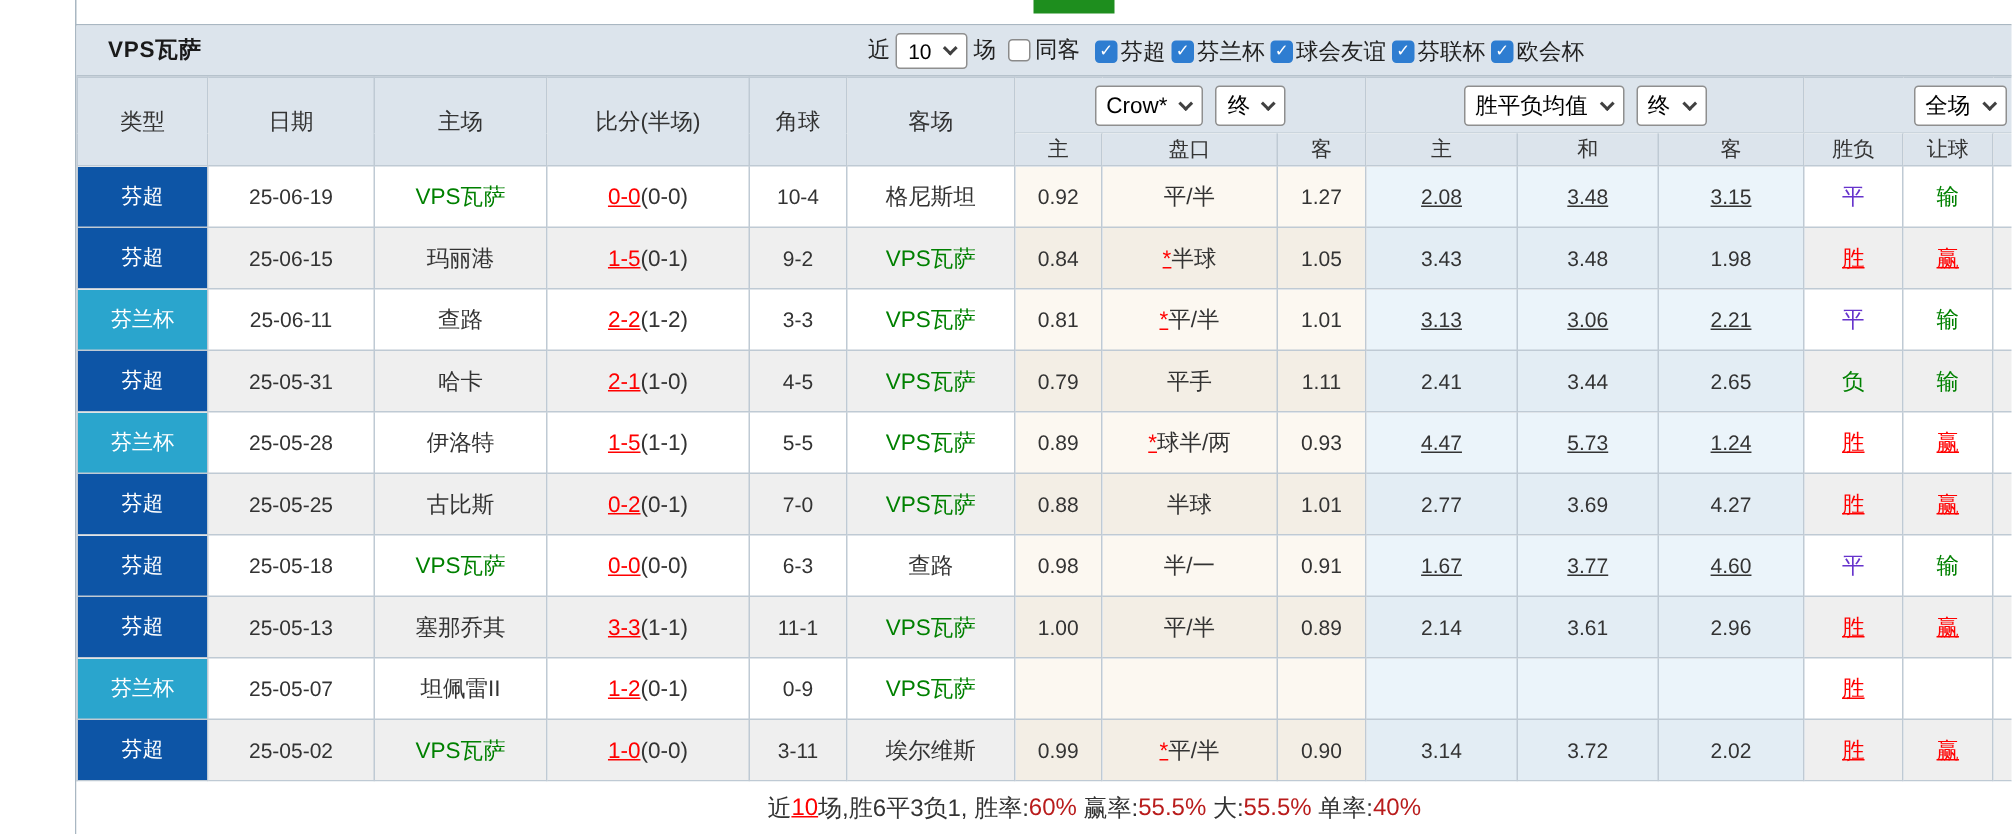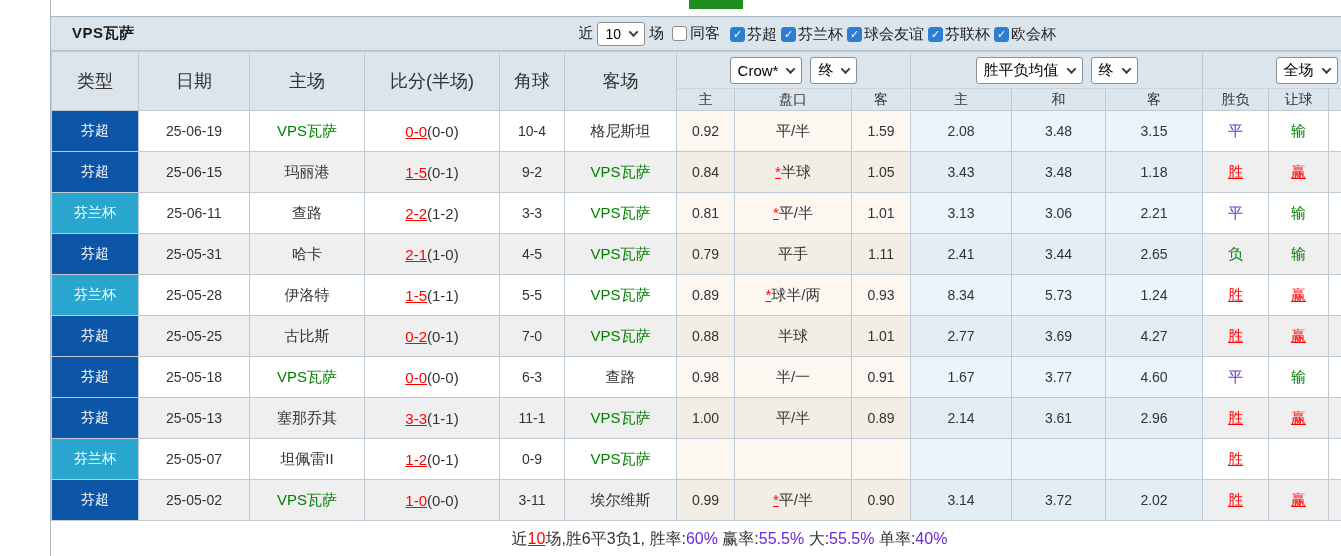--- a/index.html
+++ b/index.html
@@ -37,40 +37,40 @@
   .cb.checked::after { content:"✓"; color:#fff; font-size:11px; font-weight:bold; line-height:1; }
   .cb-label { margin:0 6px 0 3px; }
   .lg-item { display:inline-flex; align-items:center; margin-left:4px; }
   .lg-item .lg-label { margin-left:2px; }
 
   
   table.grid { border-collapse:collapse; table-layout:fixed; width:1357px; }
   table.grid th, table.grid td { border:1px solid #BFCAD4; text-align:center; overflow:hidden; white-space:nowrap; }
   thead th { background:#DCE4EC; font-weight:normal; color:#333; }
   tr.hrow1 { height:37px; }
-  tr.hrow1 th[rowspan] { font-size:18px; }
+  tr.hrow1 th[rowspan] { font-size:15px; }
   tr.hrow1 th.grp { border-bottom:1px solid #CBD5DD; }
   tr.hrow2 { height:22px; }
   tr.hrow2 th { font-size:14px; }
   .grp-inner { display:flex; align-items:center; justify-content:center; gap:8px; }
 
   tbody tr { height:41px; background:#fff; }
   tbody tr.even { background:#EFEFEF; }
   tbody td { font-size:15px; color:#333; }
   td.type-cell { color:#fff; font-size:14px; }
   td.type-cell.super { background:#0D55A6; }
   td.type-cell.cup   { background:#2AA5CD; }
   tr.odd  td.bg-ah { background:#FCF8F1; }
   tr.even td.bg-ah { background:#F3EEE5; }
-  tr.odd  td.bg-eu { background:#EBF4FA; }
+  tr.odd  td.bg-eu { background:#EBF4FA;text-decoration:underline; }
   tr.even td.bg-eu { background:#E3EDF4; }
   td.num { font-size:14px; }
 
   .t-red { color:#FF0000;text-decoration:underline; } .t-green { color:#008000; } .t-violet { color:#6633CC; }
-  .t-blue { color:#6d28d9; } .t-dark { color:#333; }
+  .t-blue { color:#b91c1c; } .t-dark { color:#333; }
 
   .footer { height:36px; background:#fff; display:flex; align-items:center; justify-content:center;
             font-size:16px; color:#333; }
   .footer span { white-space:pre; }
 </style>
 </head>
 <body>
 
 <div class="page">
 
@@ -188,41 +188,41 @@
       <tbody id="rows-body">
           <tr class="odd">
             <td class="type-cell super">芬超</td>
             <td class="num">25-06-19</td>
             <td class="t-green">VPS瓦萨</td>
             <td><span class="t-red">0-0</span><span class="t-dark">(0-0)</span></td>
             <td class="num">10-4</td>
             <td>格尼斯坦</td>
             <td class="bg-ah num">0.92</td>
             <td class="bg-ah"><span>平/半</span></td>
-            <td class="bg-ah num">1.59</td>
+            <td class="bg-ah num">1.27</td>
             <td class="bg-eu num">2.08</td>
             <td class="bg-eu num">3.48</td>
             <td class="bg-eu num">3.15</td>
             <td class="t-violet">平</td>
             <td class="t-green">输</td>
             <td class="t-green">小</td>
           </tr>
           <tr class="even">
             <td class="type-cell super">芬超</td>
             <td class="num">25-06-15</td>
             <td>玛丽港</td>
             <td><span class="t-red">1-5</span><span class="t-dark">(0-1)</span></td>
             <td class="num">9-2</td>
             <td class="t-green">VPS瓦萨</td>
             <td class="bg-ah num">0.84</td>
             <td class="bg-ah"><span class="t-red">*</span><span>半球</span></td>
             <td class="bg-ah num">1.05</td>
             <td class="bg-eu num">3.43</td>
             <td class="bg-eu num">3.48</td>
-            <td class="bg-eu num">1.18</td>
+            <td class="bg-eu num">1.98</td>
             <td class="t-red">胜</td>
             <td class="t-red">赢</td>
             <td class="t-red">大</td>
           </tr>
           <tr class="odd">
             <td class="type-cell cup">芬兰杯</td>
             <td class="num">25-06-11</td>
             <td>查路</td>
             <td><span class="t-red">2-2</span><span class="t-dark">(1-2)</span></td>
             <td class="num">3-3</td>
@@ -257,21 +257,21 @@
           <tr class="odd">
             <td class="type-cell cup">芬兰杯</td>
             <td class="num">25-05-28</td>
             <td>伊洛特</td>
             <td><span class="t-red">1-5</span><span class="t-dark">(1-1)</span></td>
             <td class="num">5-5</td>
             <td class="t-green">VPS瓦萨</td>
             <td class="bg-ah num">0.89</td>
             <td class="bg-ah"><span class="t-red">*</span><span>球半/两</span></td>
             <td class="bg-ah num">0.93</td>
-            <td class="bg-eu num">8.34</td>
+            <td class="bg-eu num">4.47</td>
             <td class="bg-eu num">5.73</td>
             <td class="bg-eu num">1.24</td>
             <td class="t-red">胜</td>
             <td class="t-red">赢</td>
             <td class="t-red">大</td>
           </tr>
           <tr class="even">
             <td class="type-cell super">芬超</td>
             <td class="num">25-05-25</td>
             <td>古比斯</td>

